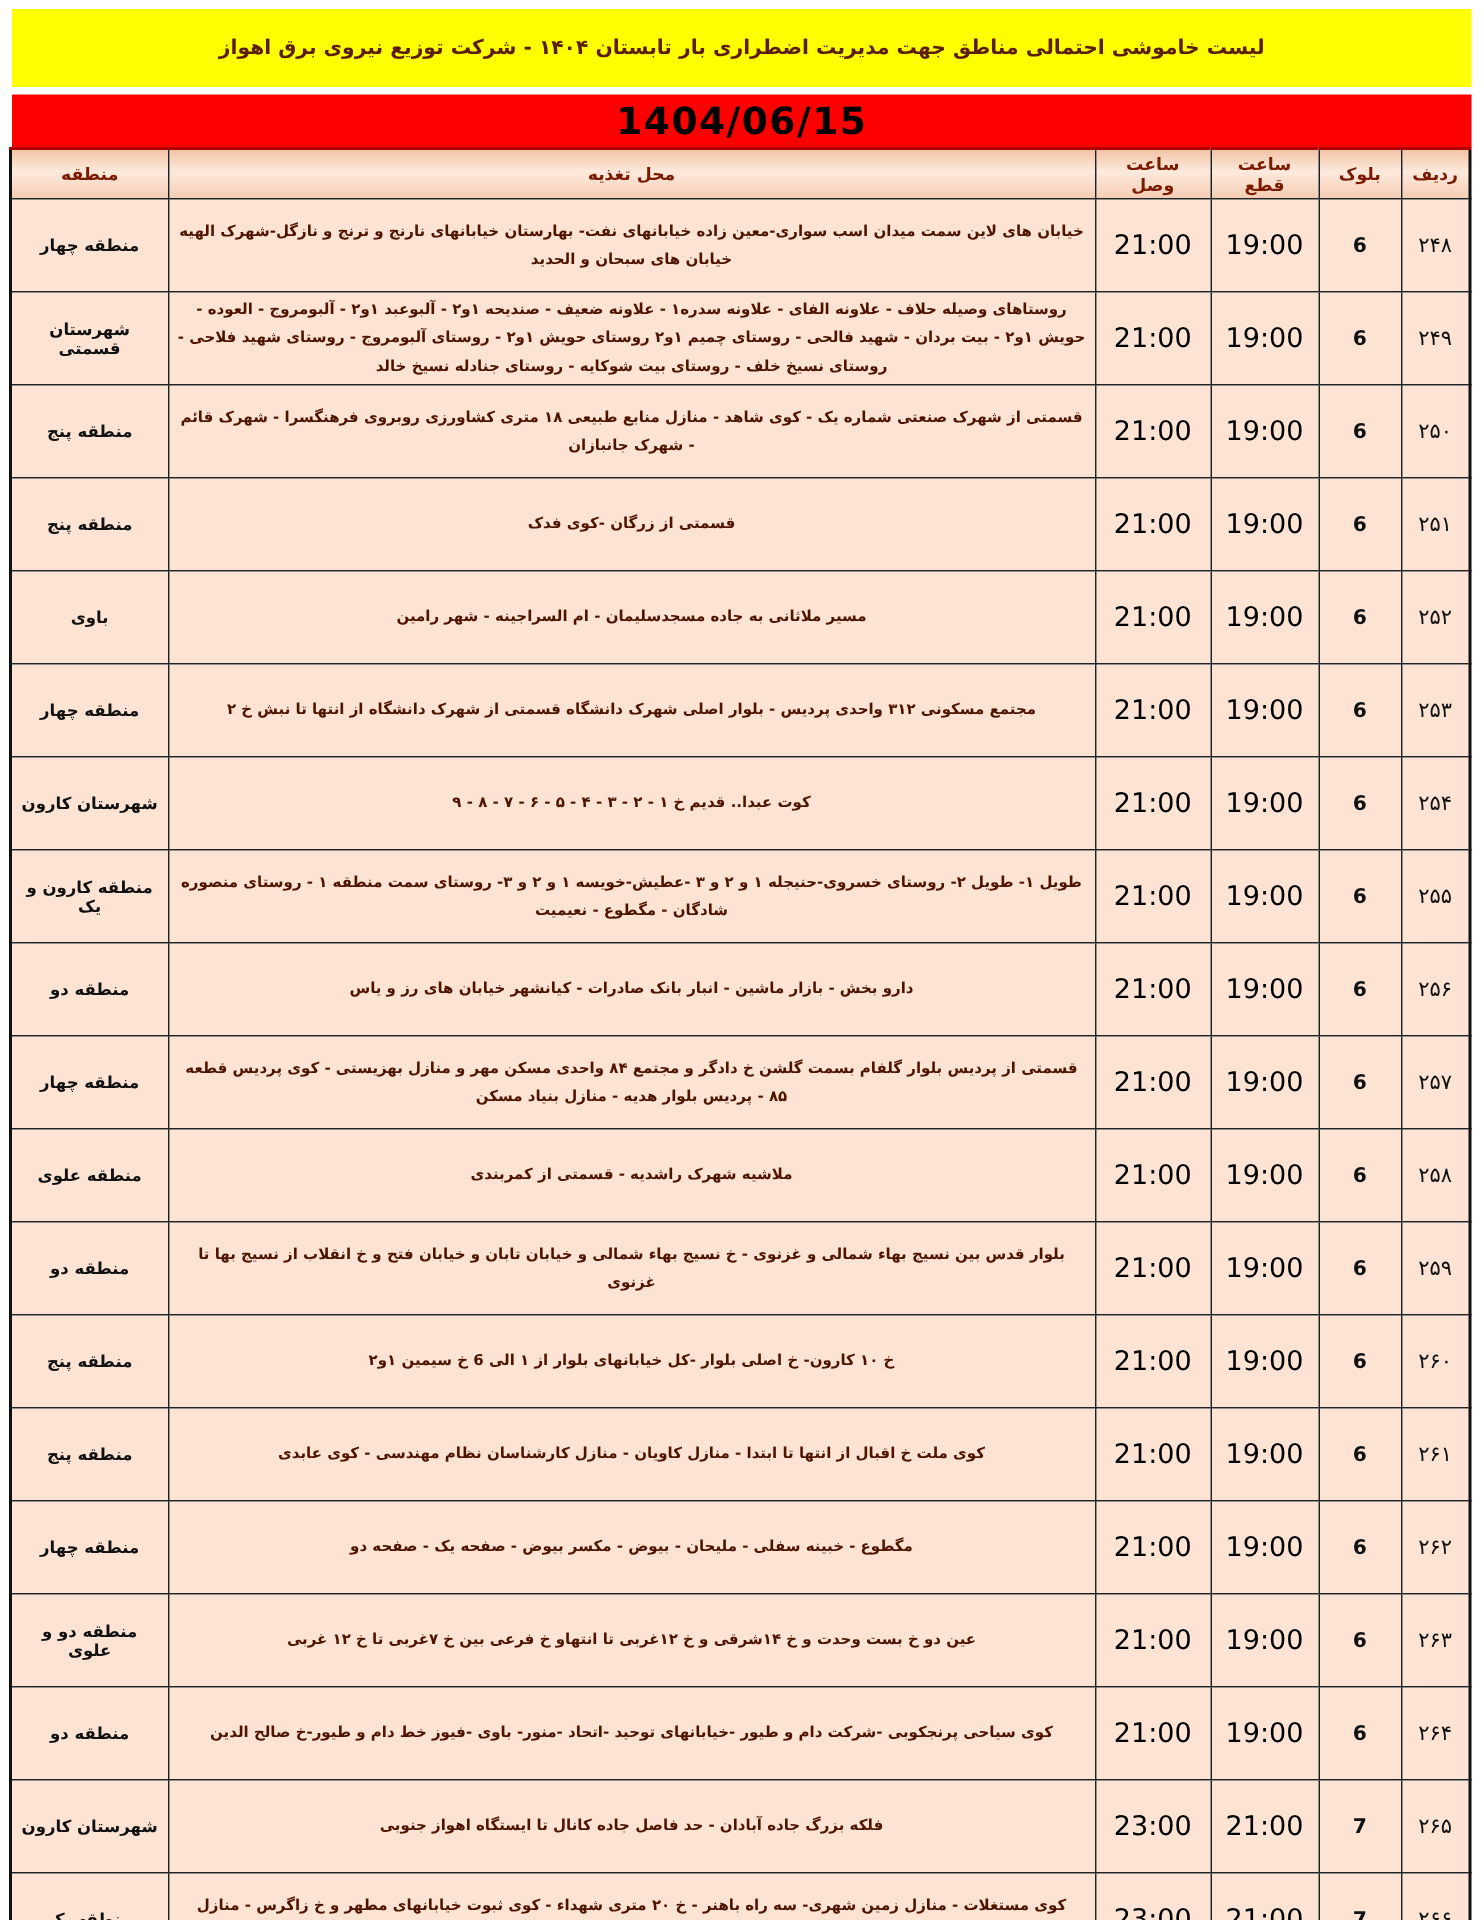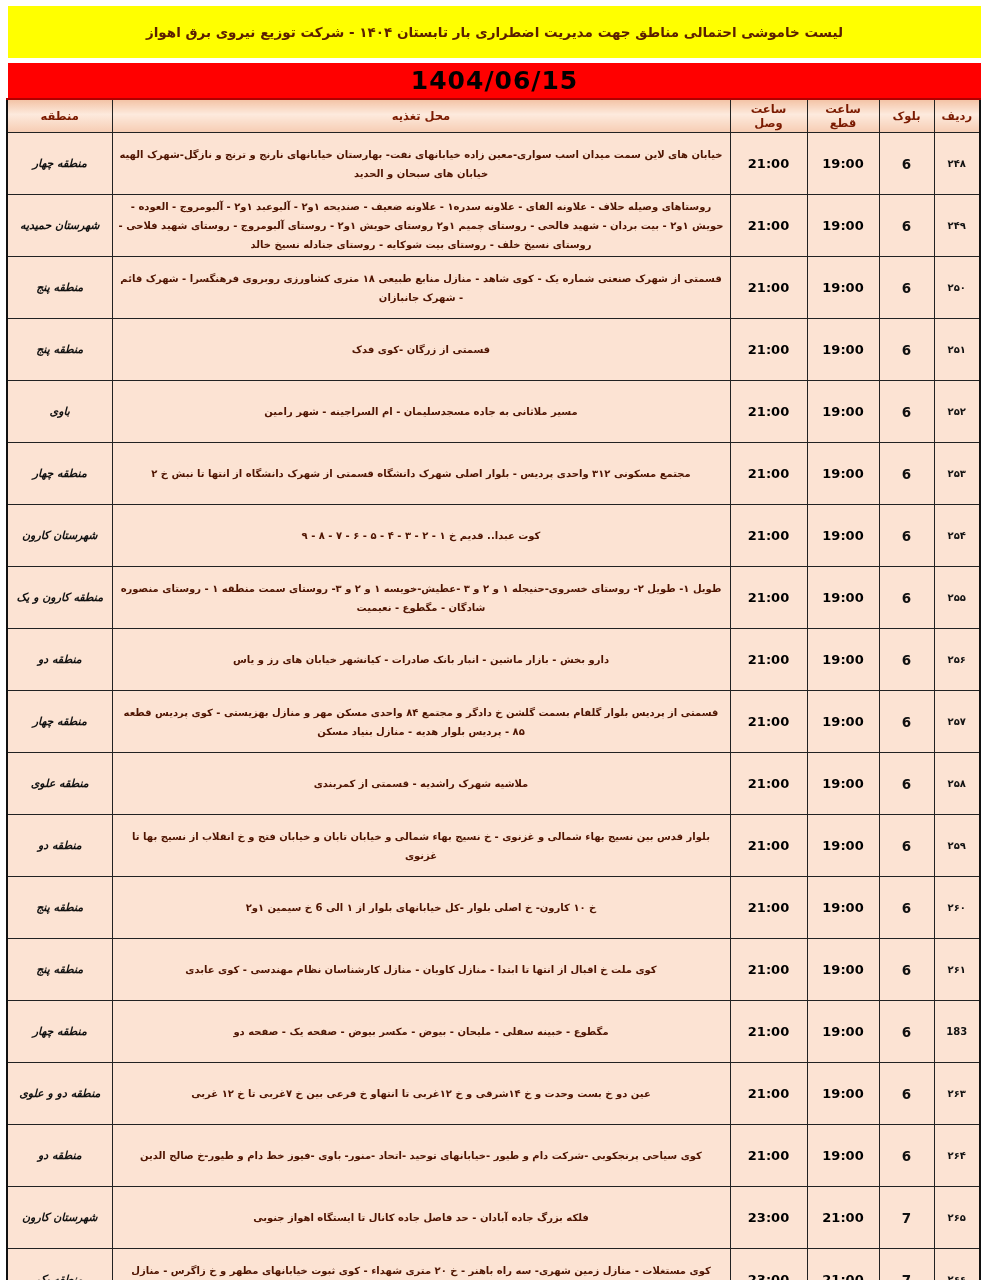--- a/index.html
+++ b/index.html
@@ -40,25 +40,25 @@
     padding:2px 6px;
     overflow:hidden;
   }
   table.schedule th{
     height:24px;
     background:linear-gradient(180deg,#f3c3a6 0%,#fdeadd 45%,#f6cdb4 100%);
     color:#7a1a00;font-weight:bold;font-size:11.5px;
     border-top:2px solid #b00000;
   }
   table.schedule td{height:57px;}
-  td.c-row{font-size:10px;font-weight:bold;color:#111;}
+  td.c-row{font-size:14px;font-weight:normal;color:#111;}
   td.c-block{font-size:13.5px;font-weight:bold;color:#111;}
-  td.c-time{font-size:13px;font-weight:bold;color:#000;direction:ltr;}
+  td.c-time{font-size:18px;font-weight:normal;color:#000;direction:ltr;}
   td.c-loc{font-size:10px;font-weight:bold;color:#4f1400;line-height:1.9;}
-  td.c-region{font-size:11px;font-weight:bold;color:#111;font-style:italic;}
+  td.c-region{font-size:11px;font-weight:bold;color:#111;}
 </style>
 </head>
 <body>
 
 <div class="banner">
   <div class="title">لیست خاموشی احتمالی مناطق جهت مدیریت اضطراری بار تابستان ۱۴۰۴ - شرکت توزیع نیروی برق اهواز</div>
 </div>
 
 <div class="datebar">
   <div class="date">1404/06/15</div>
@@ -91,21 +91,21 @@
     <td class="c-time">21:00</td>
     <td class="c-loc">خیابان های لاین سمت میدان اسب سواری-معین زاده خیابانهای نفت- بهارستان خیابانهای نارنج و ترنج و نازگل-شهرک الهیه خیابان های سبحان و الحدید</td>
     <td class="c-region">منطقه چهار</td>
   </tr>
       <tr>
     <td class="c-row">۲۴۹</td>
     <td class="c-block">6</td>
     <td class="c-time">19:00</td>
     <td class="c-time">21:00</td>
     <td class="c-loc">روستاهای وصیله حلاف - علاونه الفای - علاونه سدره۱ - علاونه ضعیف - صندیحه ۱و۲ - آلبوعبد ۱و۲ - آلبومروج - العوده - حویش ۱و۲ - بیت بردان - شهید فالحی - روستای چمیم ۱و۲ روستای حویش ۱و۲ - روستای آلبومروج - روستای شهید فلاحی - روستای نسیخ خلف - روستای بیت شوکایه - روستای جنادله نسیخ خالد</td>
-    <td class="c-region">شهرستان حمیدیه</td>
+    <td class="c-region">شهرستان قسمتی</td>
   </tr>
       <tr>
     <td class="c-row">۲۵۰</td>
     <td class="c-block">6</td>
     <td class="c-time">19:00</td>
     <td class="c-time">21:00</td>
     <td class="c-loc">قسمتی از شهرک صنعتی شماره یک - کوی شاهد - منازل منابع طبیعی ۱۸ متری کشاورزی روبروی فرهنگسرا - شهرک قائم - شهرک جانبازان</td>
     <td class="c-region">منطقه پنج</td>
   </tr>
       <tr>
@@ -190,21 +190,21 @@
   </tr>
       <tr>
     <td class="c-row">۲۶۱</td>
     <td class="c-block">6</td>
     <td class="c-time">19:00</td>
     <td class="c-time">21:00</td>
     <td class="c-loc">کوی ملت خ اقبال از انتها تا ابتدا - منازل کاویان - منازل کارشناسان نظام مهندسی - کوی عابدی</td>
     <td class="c-region">منطقه پنج</td>
   </tr>
       <tr>
-    <td class="c-row">183</td>
+    <td class="c-row">۲۶۲</td>
     <td class="c-block">6</td>
     <td class="c-time">19:00</td>
     <td class="c-time">21:00</td>
     <td class="c-loc">مگطوع - خبینه سفلی - ملیحان - بیوض - مکسر بیوض - صفحه یک - صفحه دو</td>
     <td class="c-region">منطقه چهار</td>
   </tr>
       <tr>
     <td class="c-row">۲۶۳</td>
     <td class="c-block">6</td>
     <td class="c-time">19:00</td>

